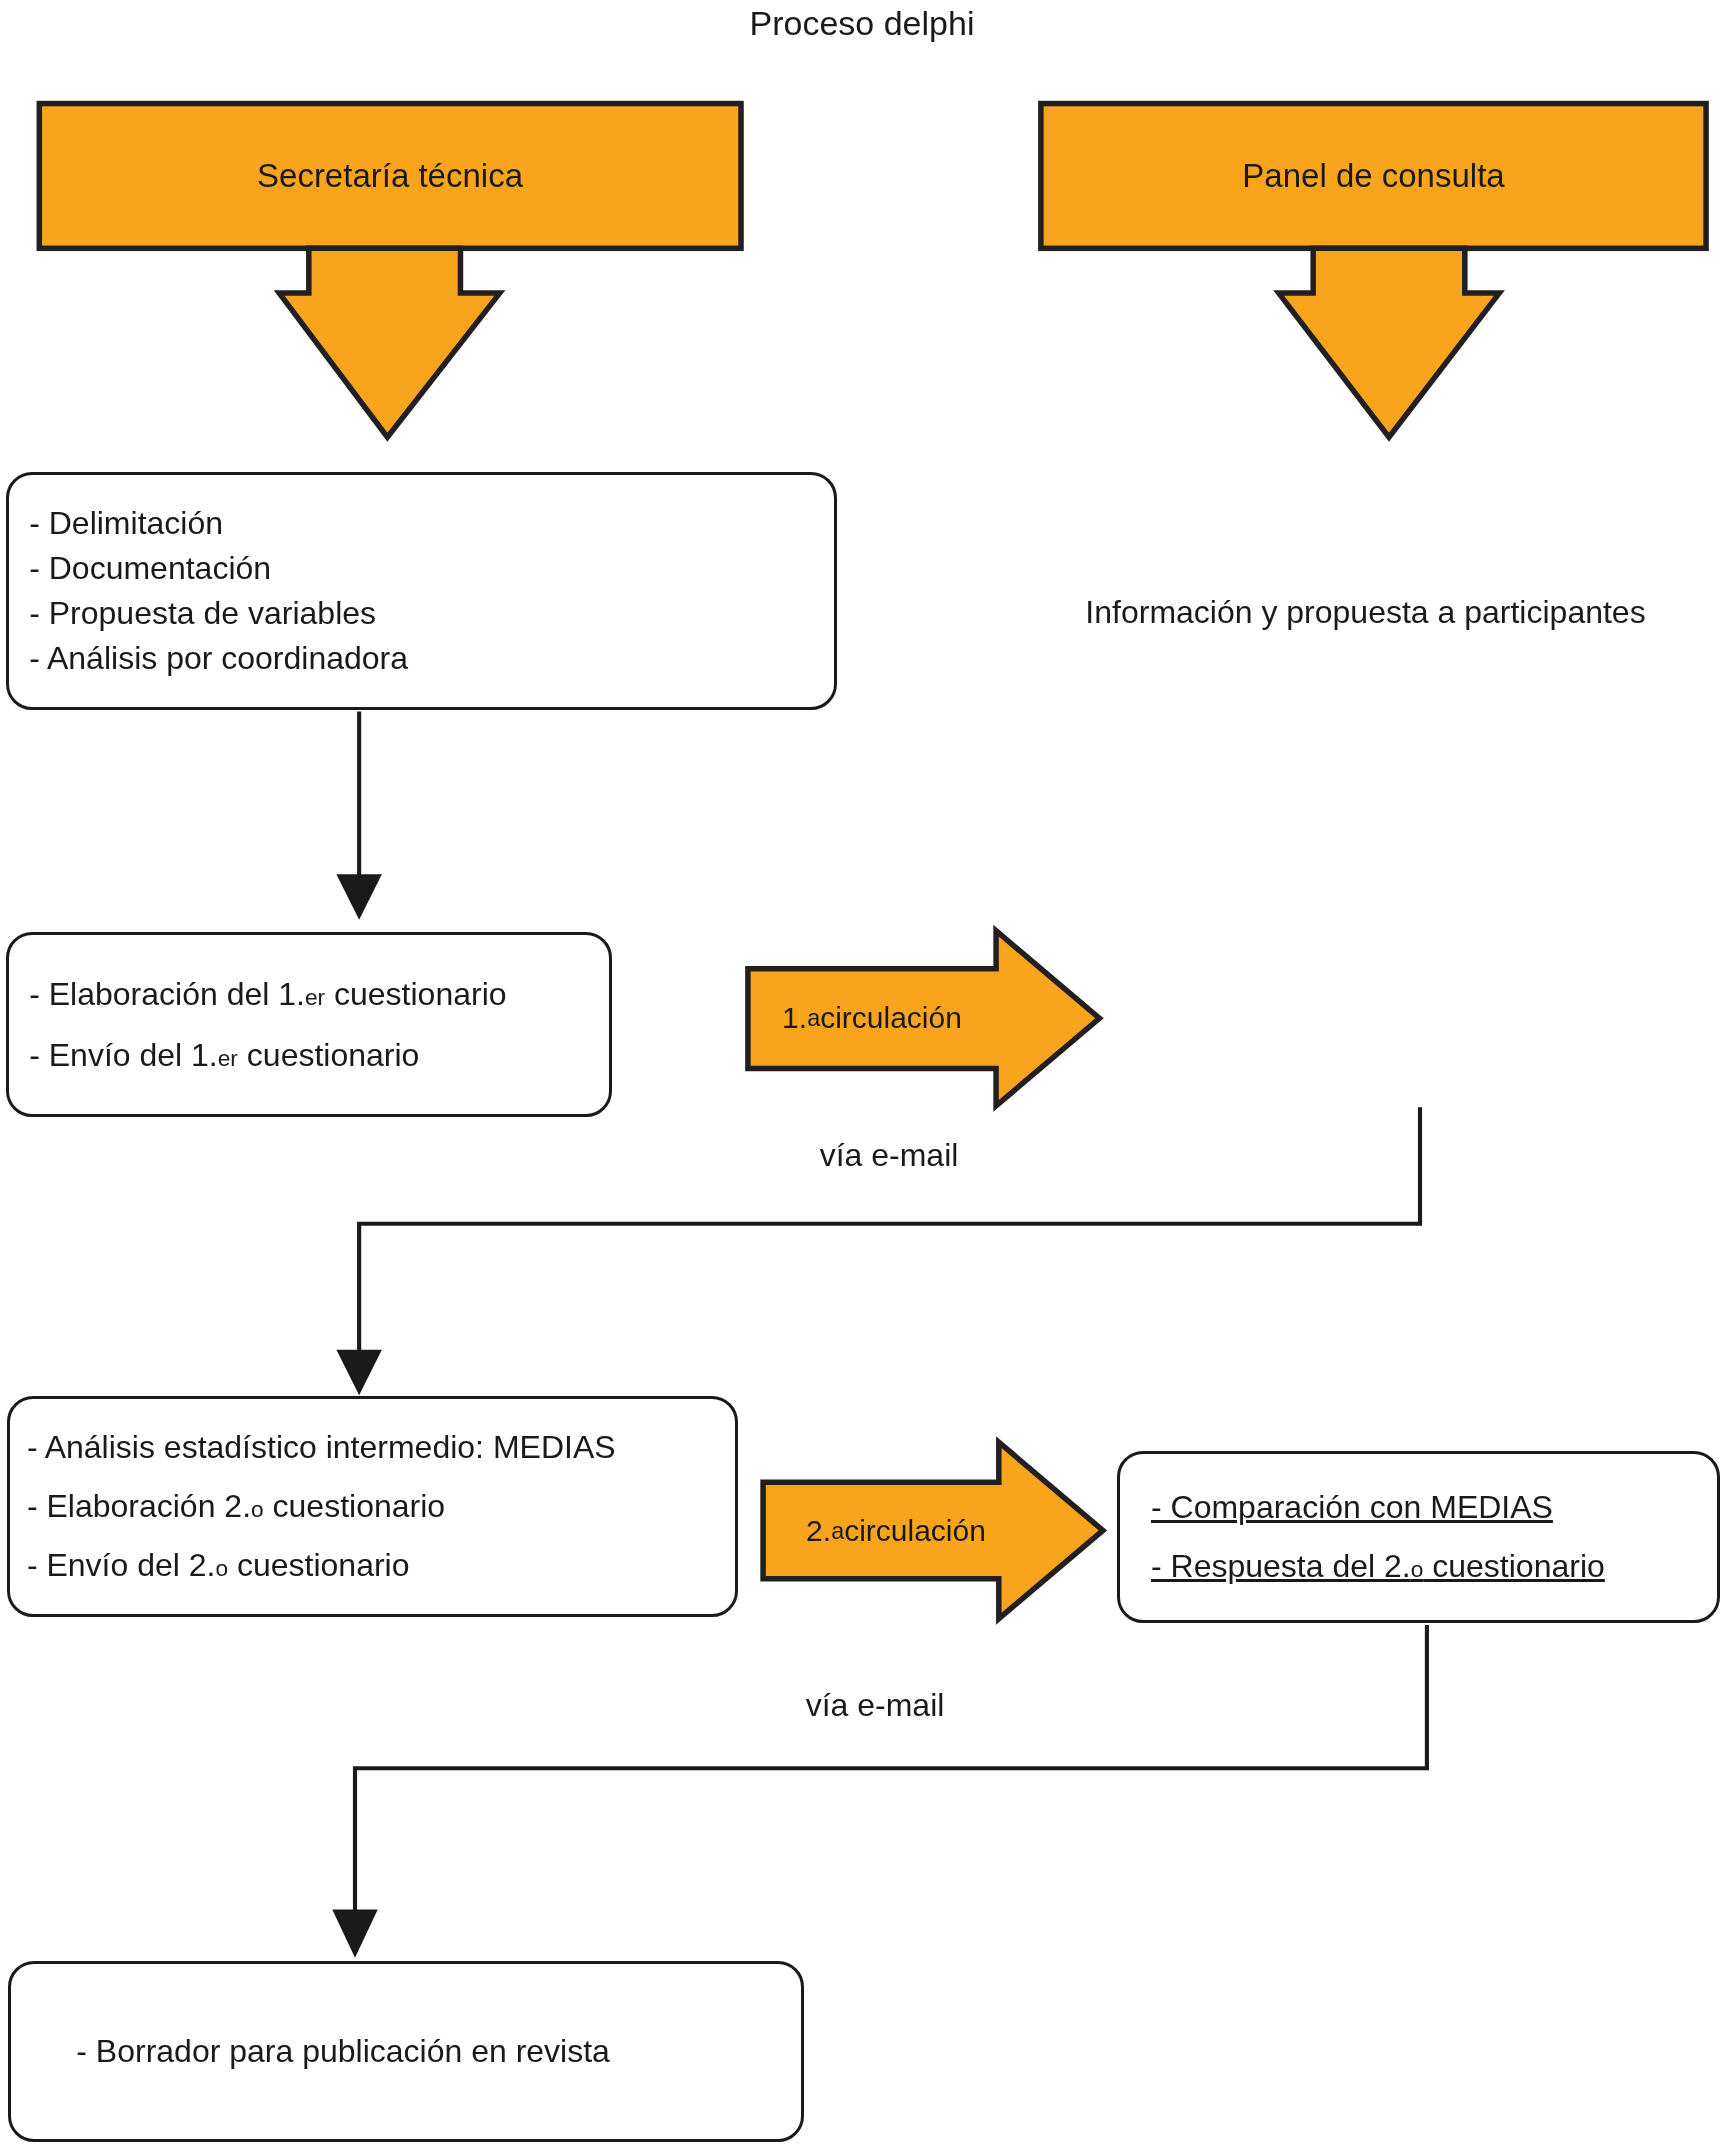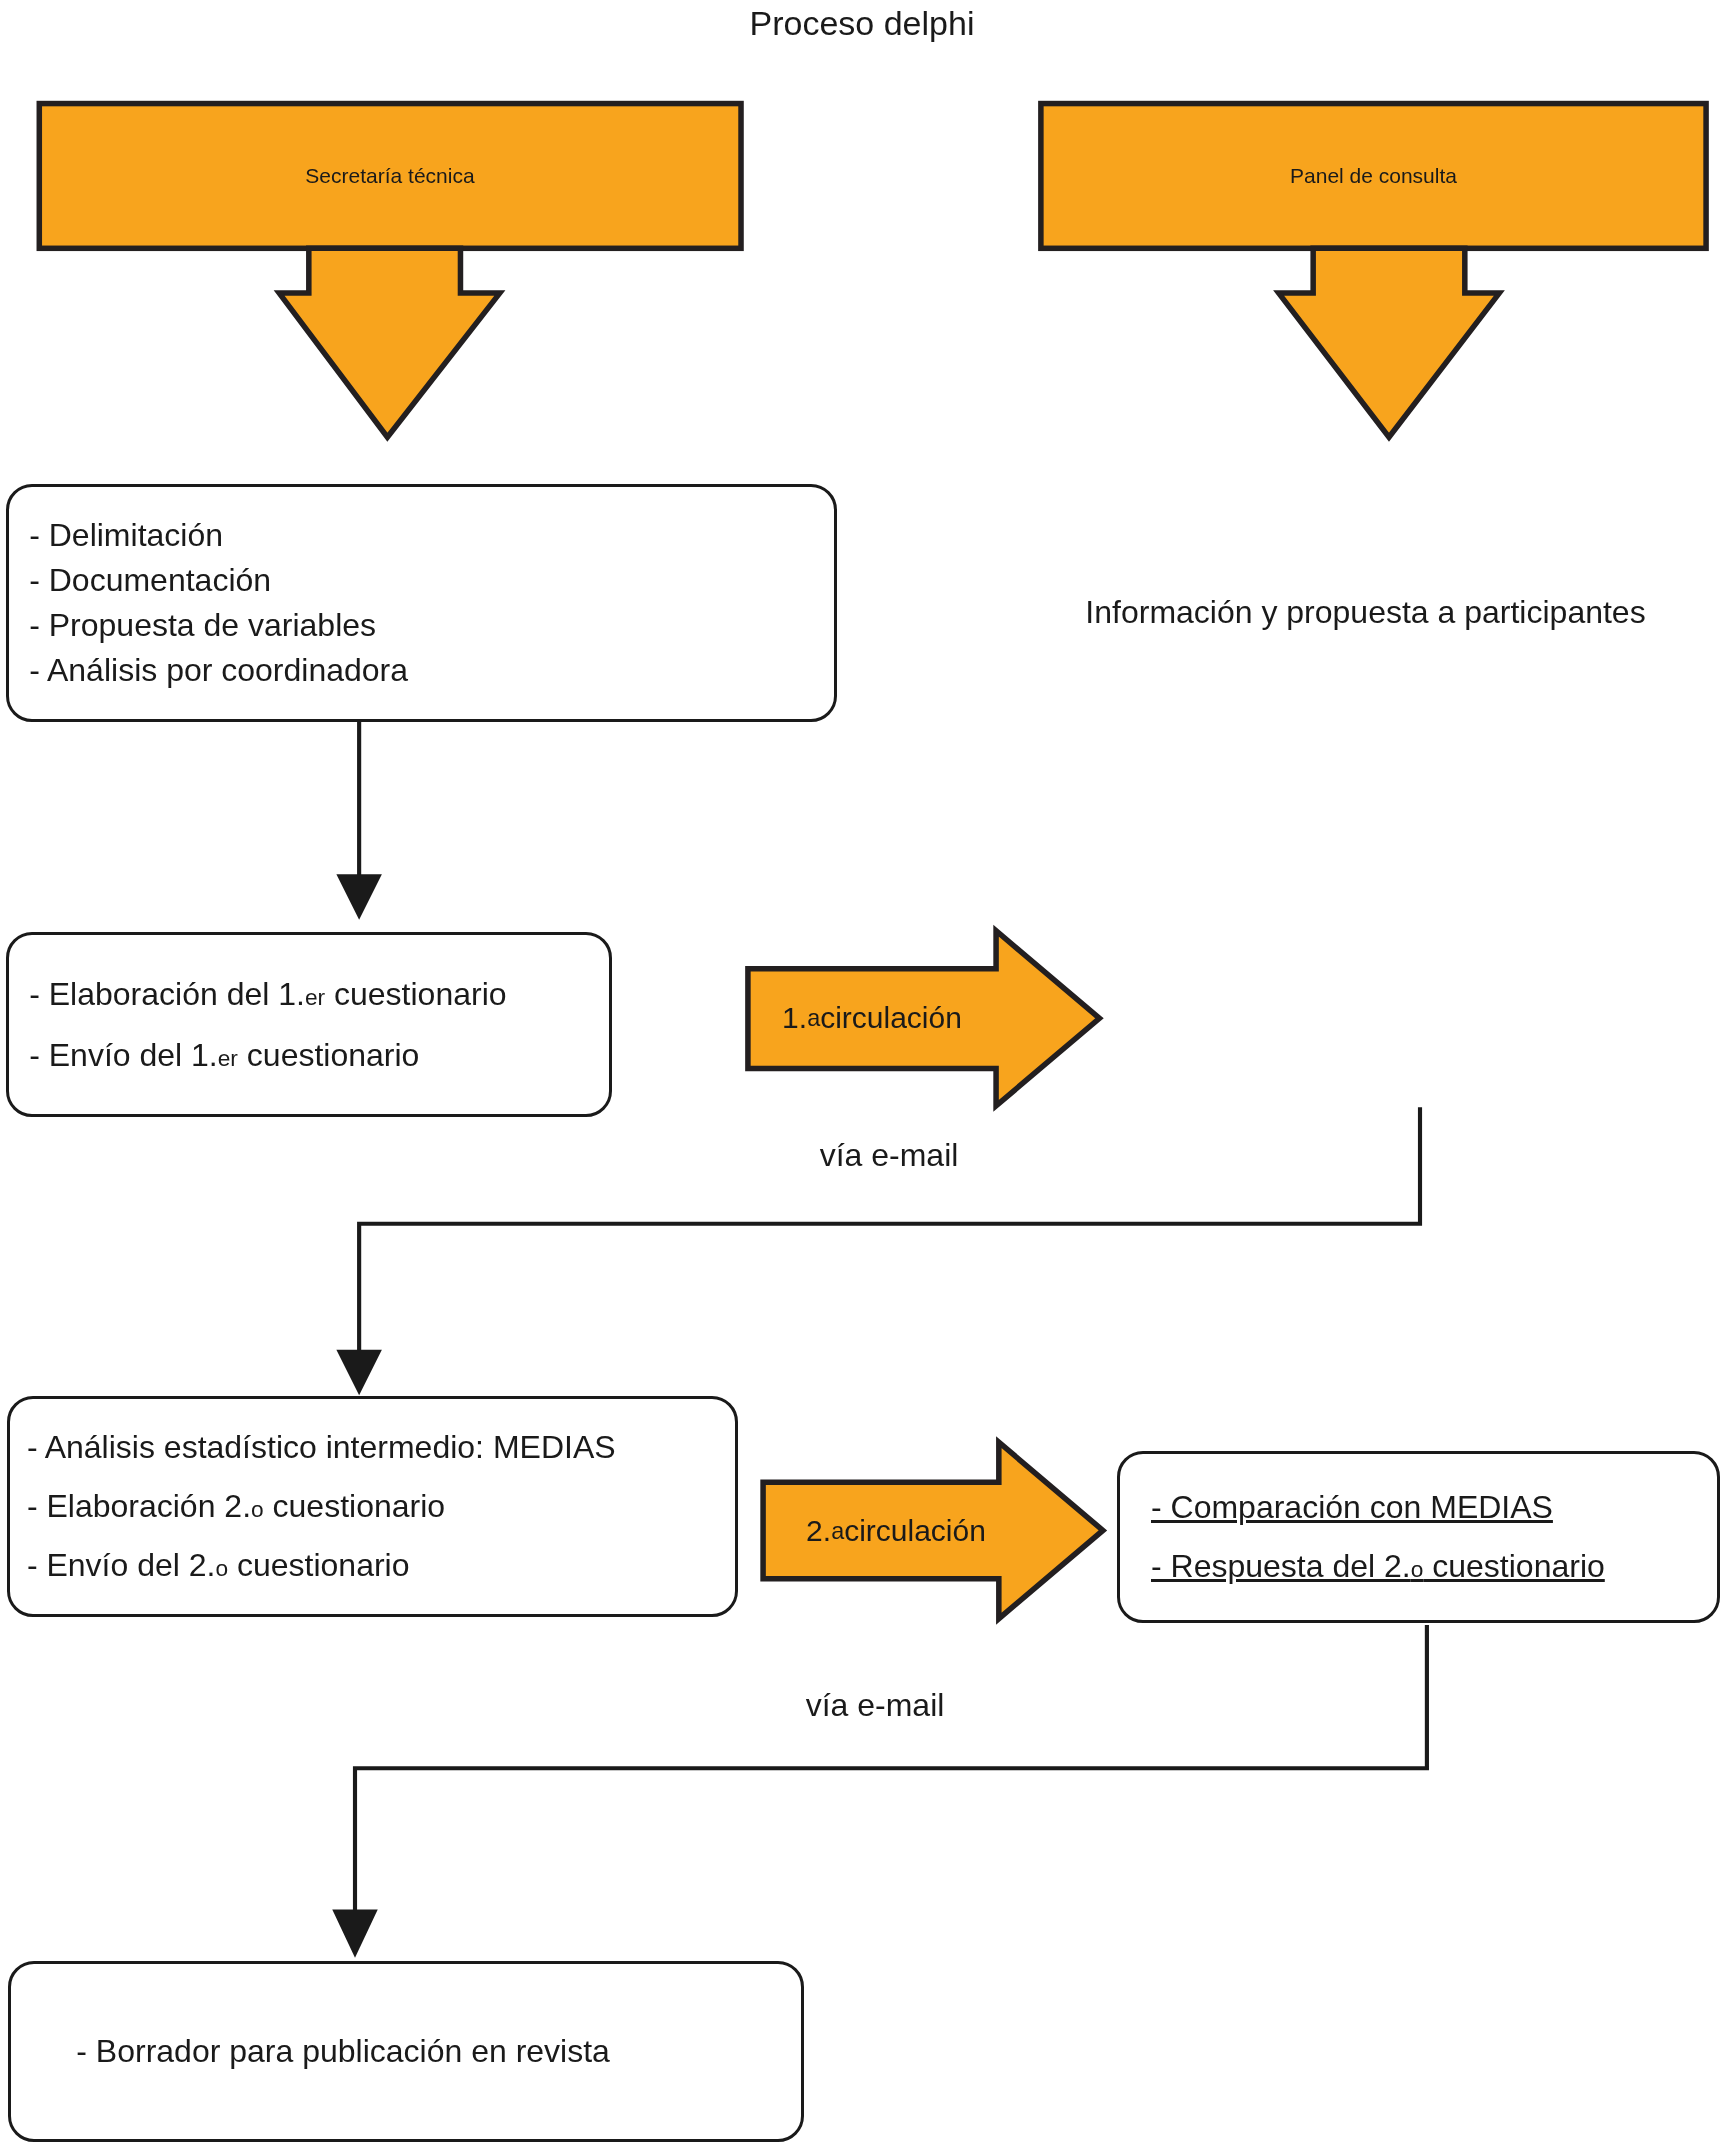--- a/index.html
+++ b/index.html
@@ -4,28 +4,28 @@
 <style>
   html,body { margin:0; padding:0; background:#ffffff; }
   .canvas {
     position:relative; width:1724px; height:2151px; background:#ffffff;
     font-family:"Liberation Sans","DejaVu Sans",sans-serif; color:#1a1a1a;
     overflow:hidden;
   }
   .layer { position:absolute; left:0; top:0; }
   .abs { position:absolute; }
   .title { top:4.1px; left:0; width:100%; text-align:center; font-size:34px; }
-  .hlabel { display:flex; align-items:center; justify-content:center; font-size:21px; }
+  .hlabel { display:flex; align-items:center; justify-content:center; font-size:33px; }
   .wbox {
     box-sizing:border-box; background:#ffffff; border:3.4px solid #1a1a1a;
     border-radius:26px; display:flex; flex-direction:column; justify-content:center;
     font-size:32px;
   }
   .wbox .line { white-space:nowrap; }
-  .box1 { left:5.5px;    top:484px;  width:831px; height:238px; padding-left:20.7px; line-height:45px; }
+  .box1 { left:5.5px;    top:472px;  width:831px; height:238px; padding-left:20.7px; line-height:45px; }
   .box2 { left:5.5px;    top:932px; width:606px; height:185px; padding-left:20.7px; line-height:61px; }
   .boxr1{ left:1111px; top:927px; width:607px;  height:179px; padding-left:24px; line-height:59px; }
   .box3 { left:6.9px;   top:1396px; width:731px; height:221px; padding-left:17px; line-height:59px; }
   .box4 { left:1117px; top:1451px; width:603px;  height:172px; padding-left:31px; line-height:59px;text-decoration:underline; }
   .box5 { left:8.3px;   top:1961px; width:796px; height:181px; padding-left:65px; line-height:57px; }
   .lab-secretaria { left:39px;   top:103px;  width:702px; height:145px; }
   .lab-panel      { left:1041px; top:103px;  width:665px;  height:145px; }
   .alabel { display:flex; align-items:center; justify-content:center; font-size:30px; }
   .lab-circ1 { left:748px; top:968px; width:248px; height:100px; }
   .lab-circ2 { left:778px; top:1482px; width:236px; height:97px;text-align:center; }

